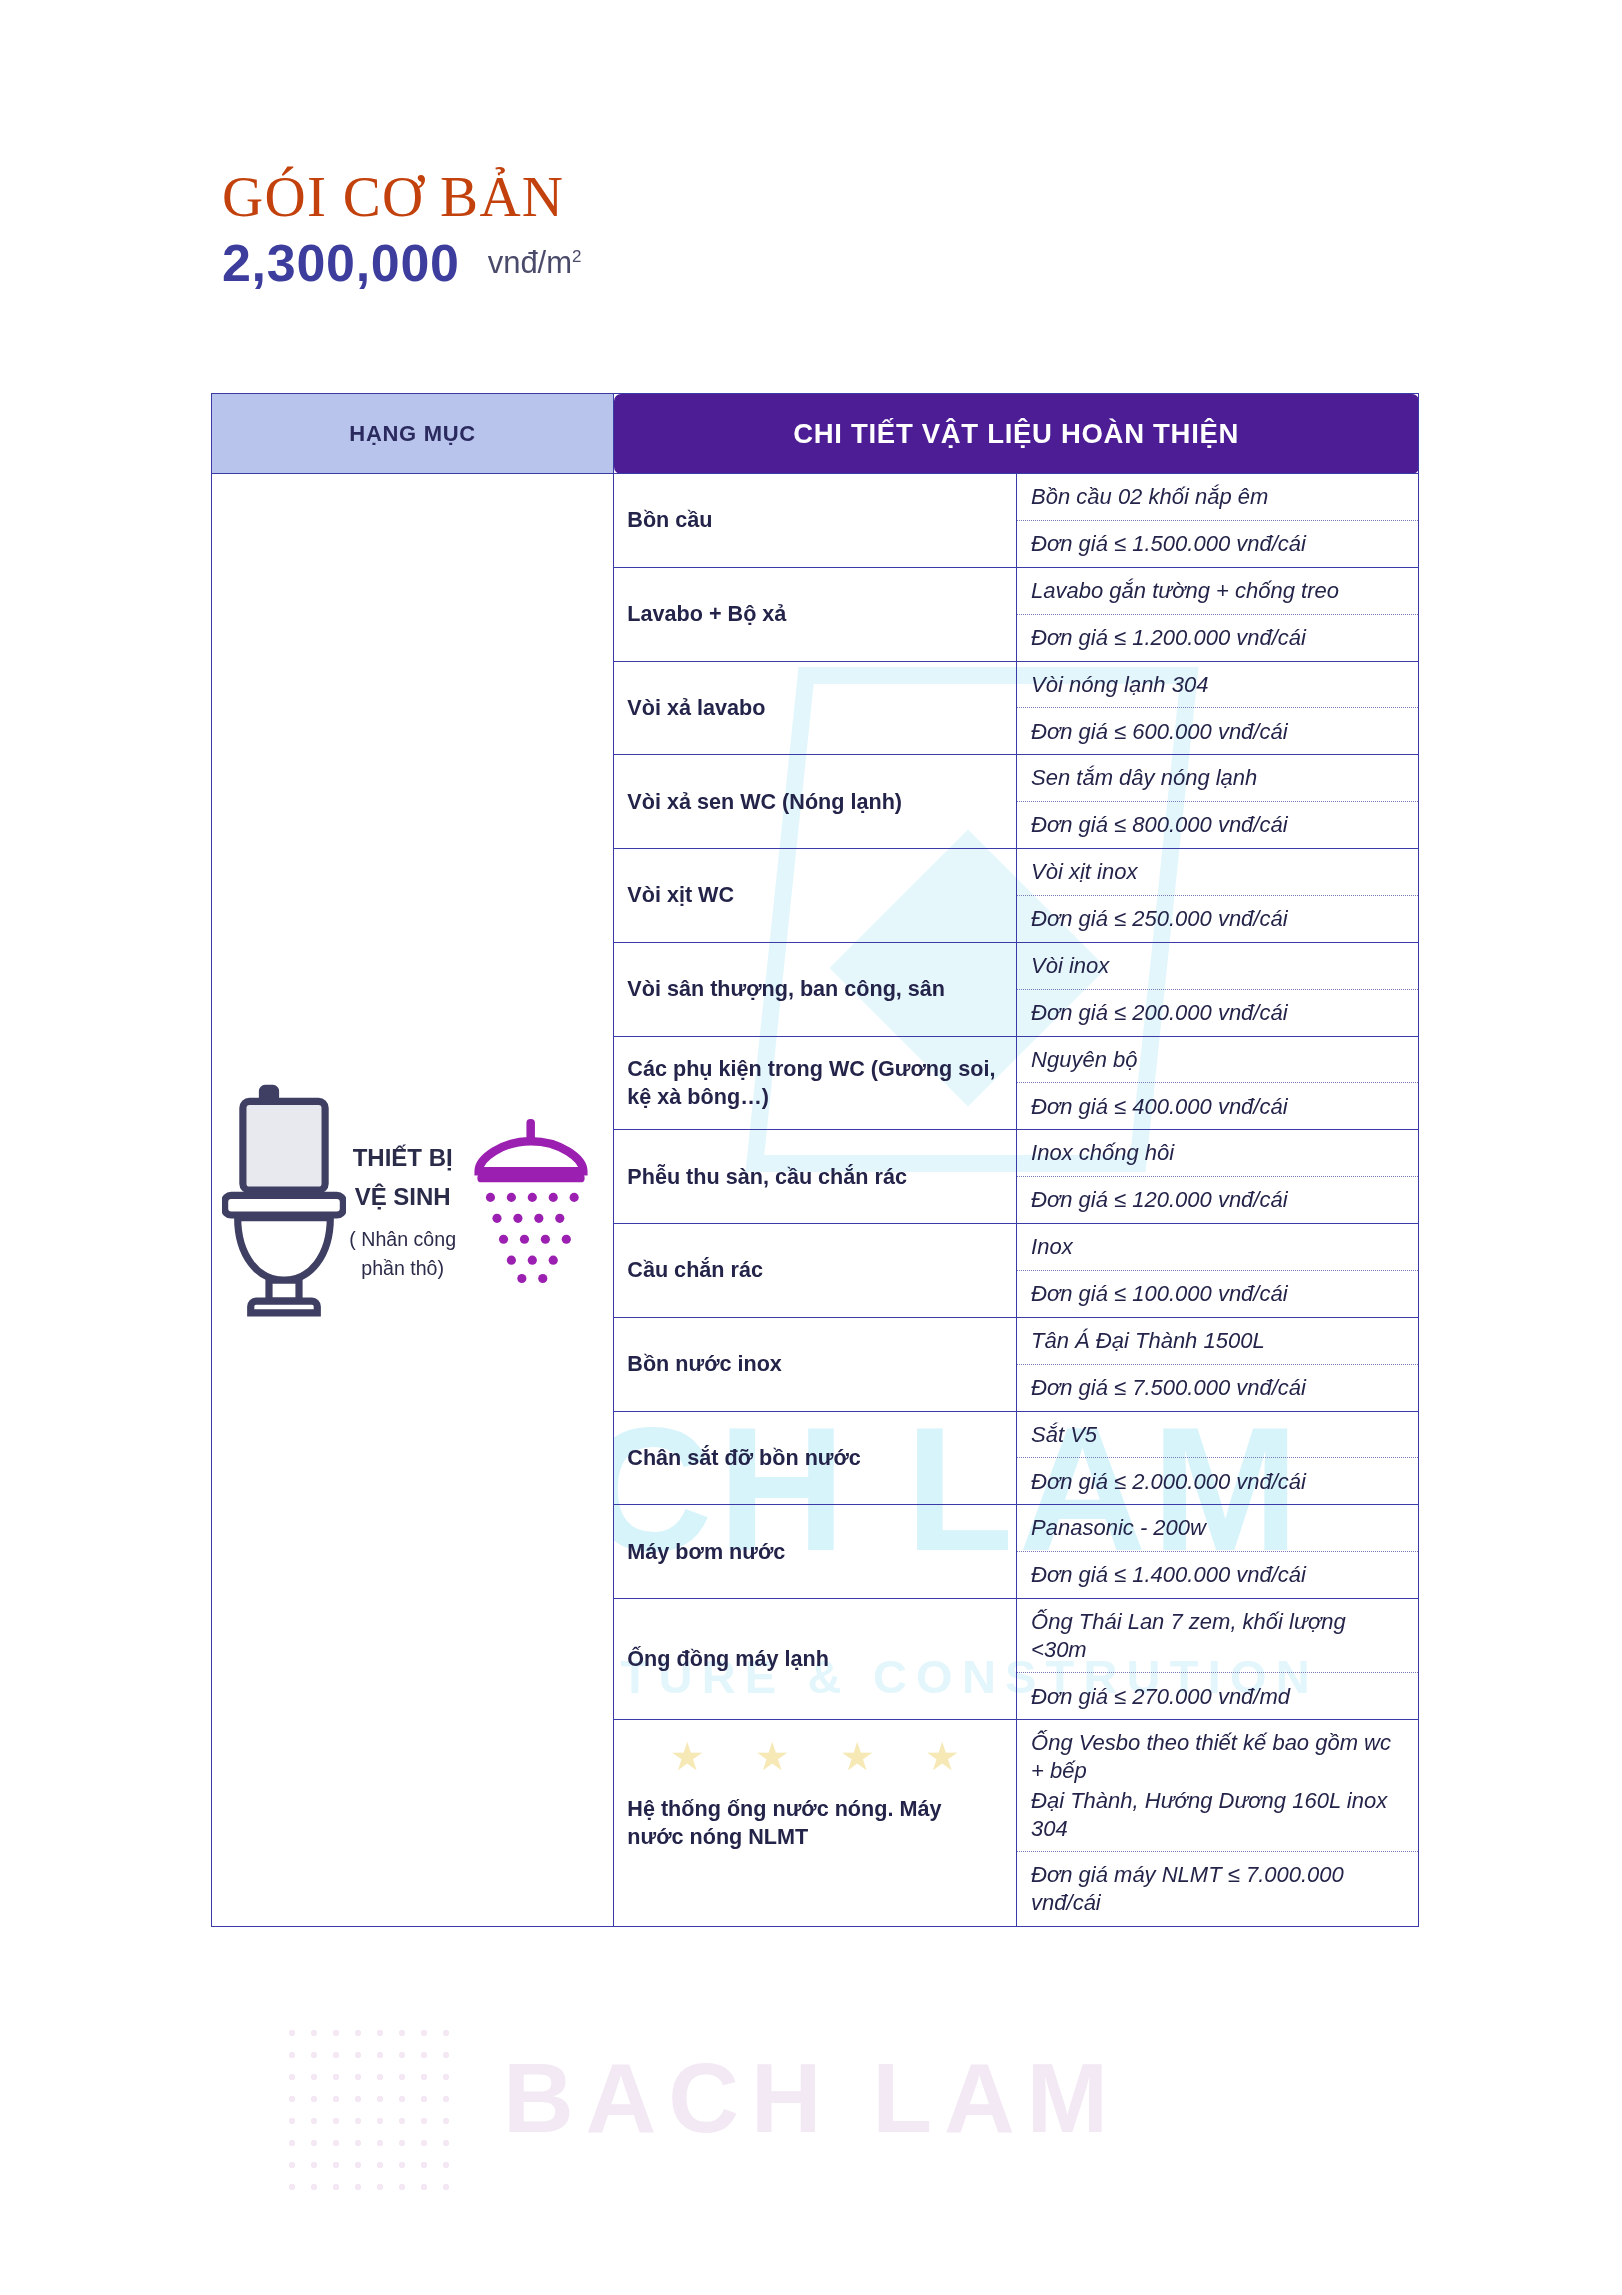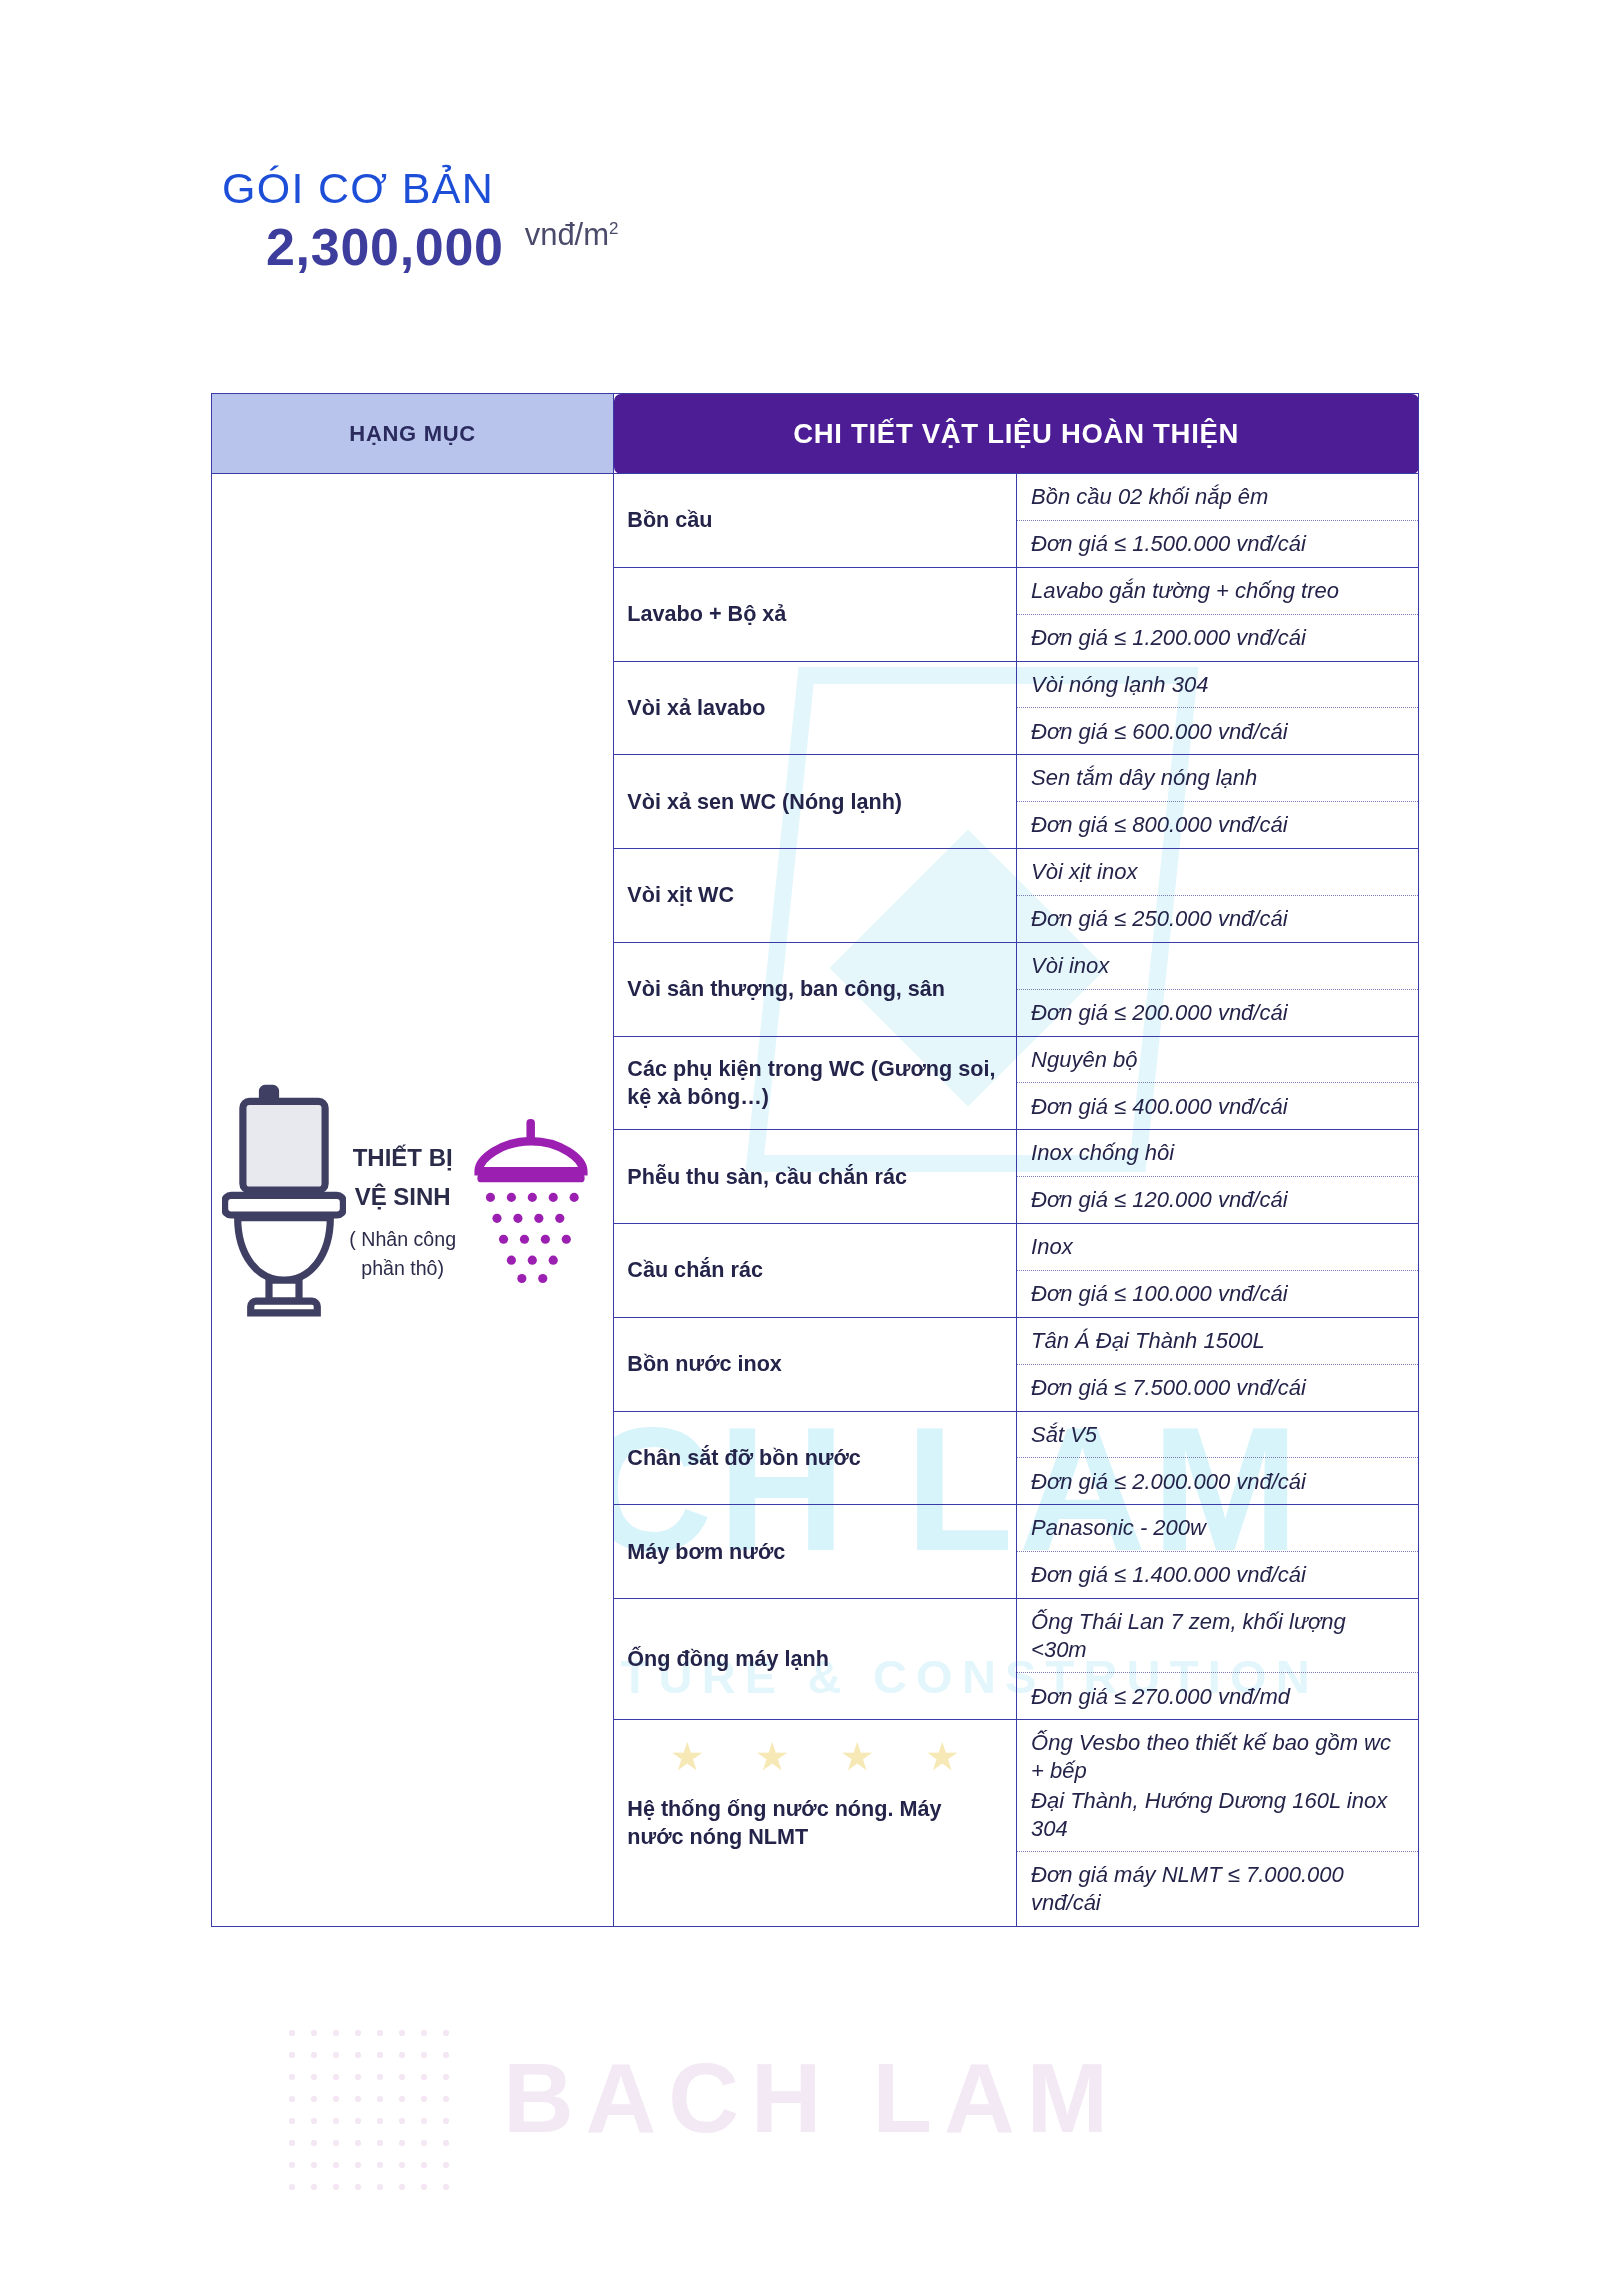--- a/index.html
+++ b/index.html
@@ -93,32 +93,31 @@
     position: relative;
     z-index: 2;
     padding: 0;
   }
   .title-block {
     position: absolute;
     left: 222px;
     top: 164px;
   }
   .pkg-name {
-    font-size: 43px;
-    color: #1d4ed8;
+    font-size: 57px;
+    color: #c2410c;
     letter-spacing: 1.3px;
     font-weight: 400;
     margin: 0 0 3.9px 0;
-    font-family: Liberation Sans, sans-serif;
+    font-family: Liberation Serif, serif;
   }
   .pkg-price-row {
     display: flex;
-    align-items: flex-start;
-    gap: 21px;
-    margin-left: 44px;
+    align-items: center;
+    gap: 28px;
   }
   .pkg-price {
     font-size: 52px;
     font-weight: bold;
     color: #3d3d9e;
     letter-spacing: 0.7px;
   }
   .pkg-unit {
     font-size: 31px;
     color: #4a4a6a;

